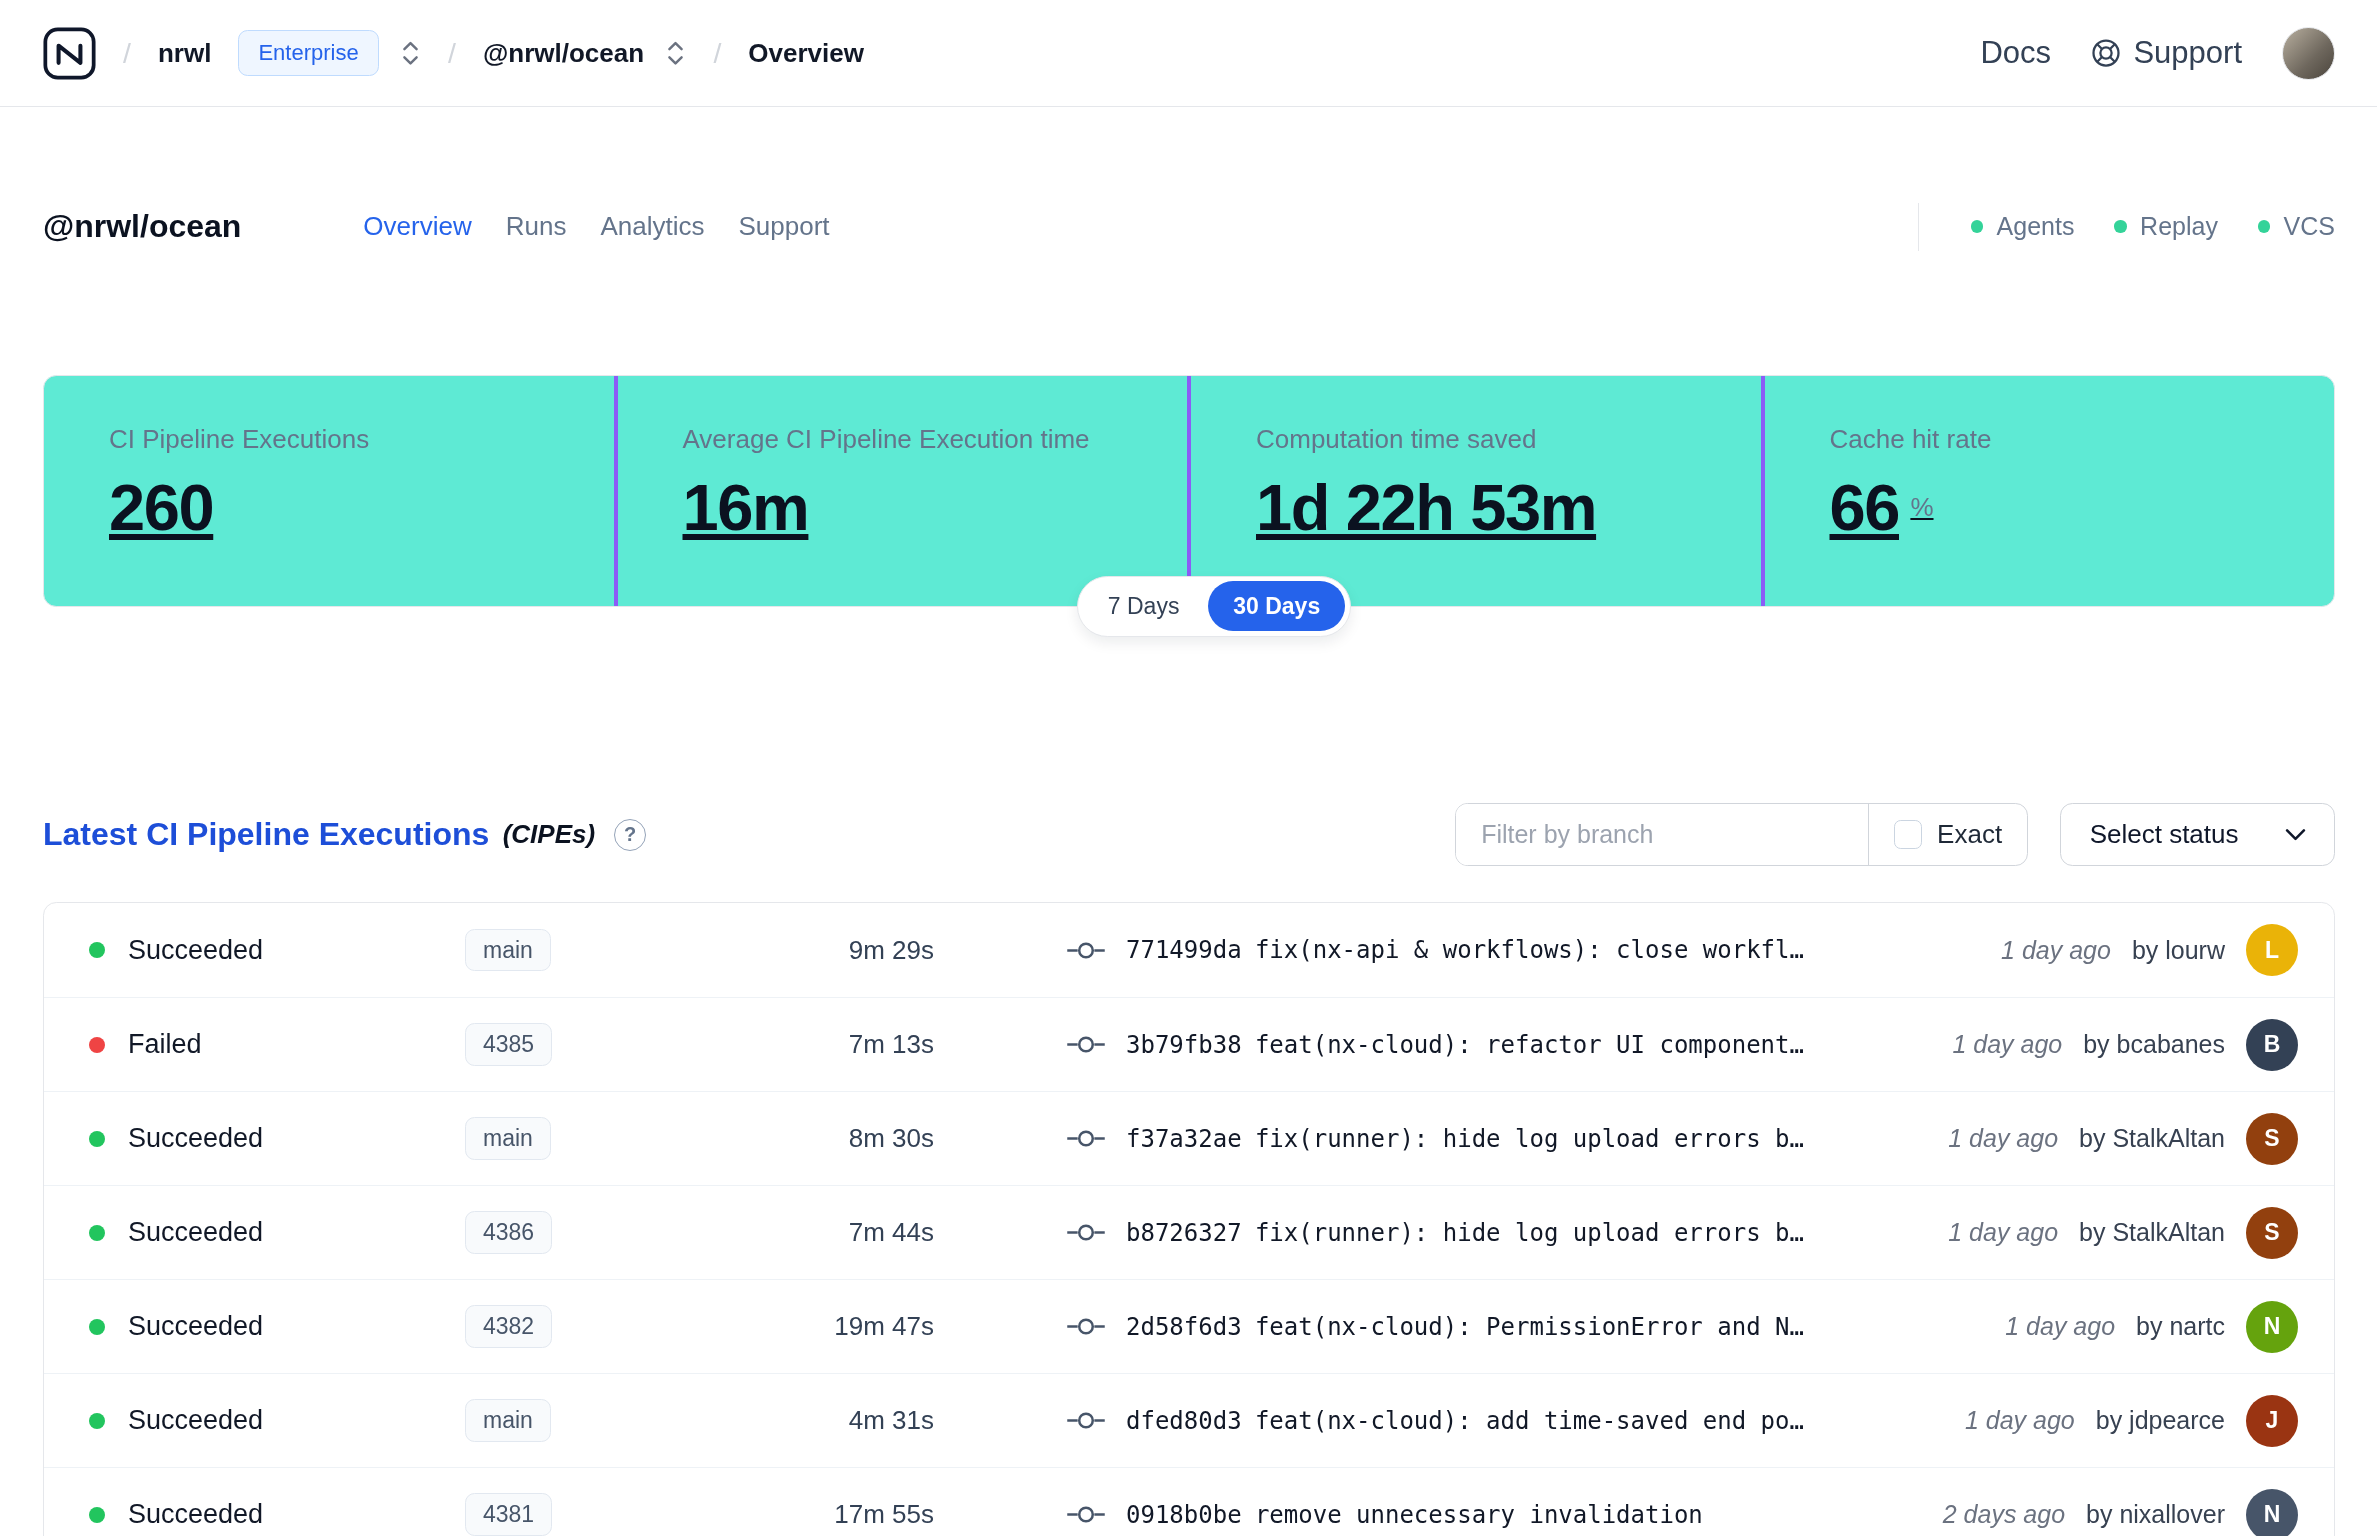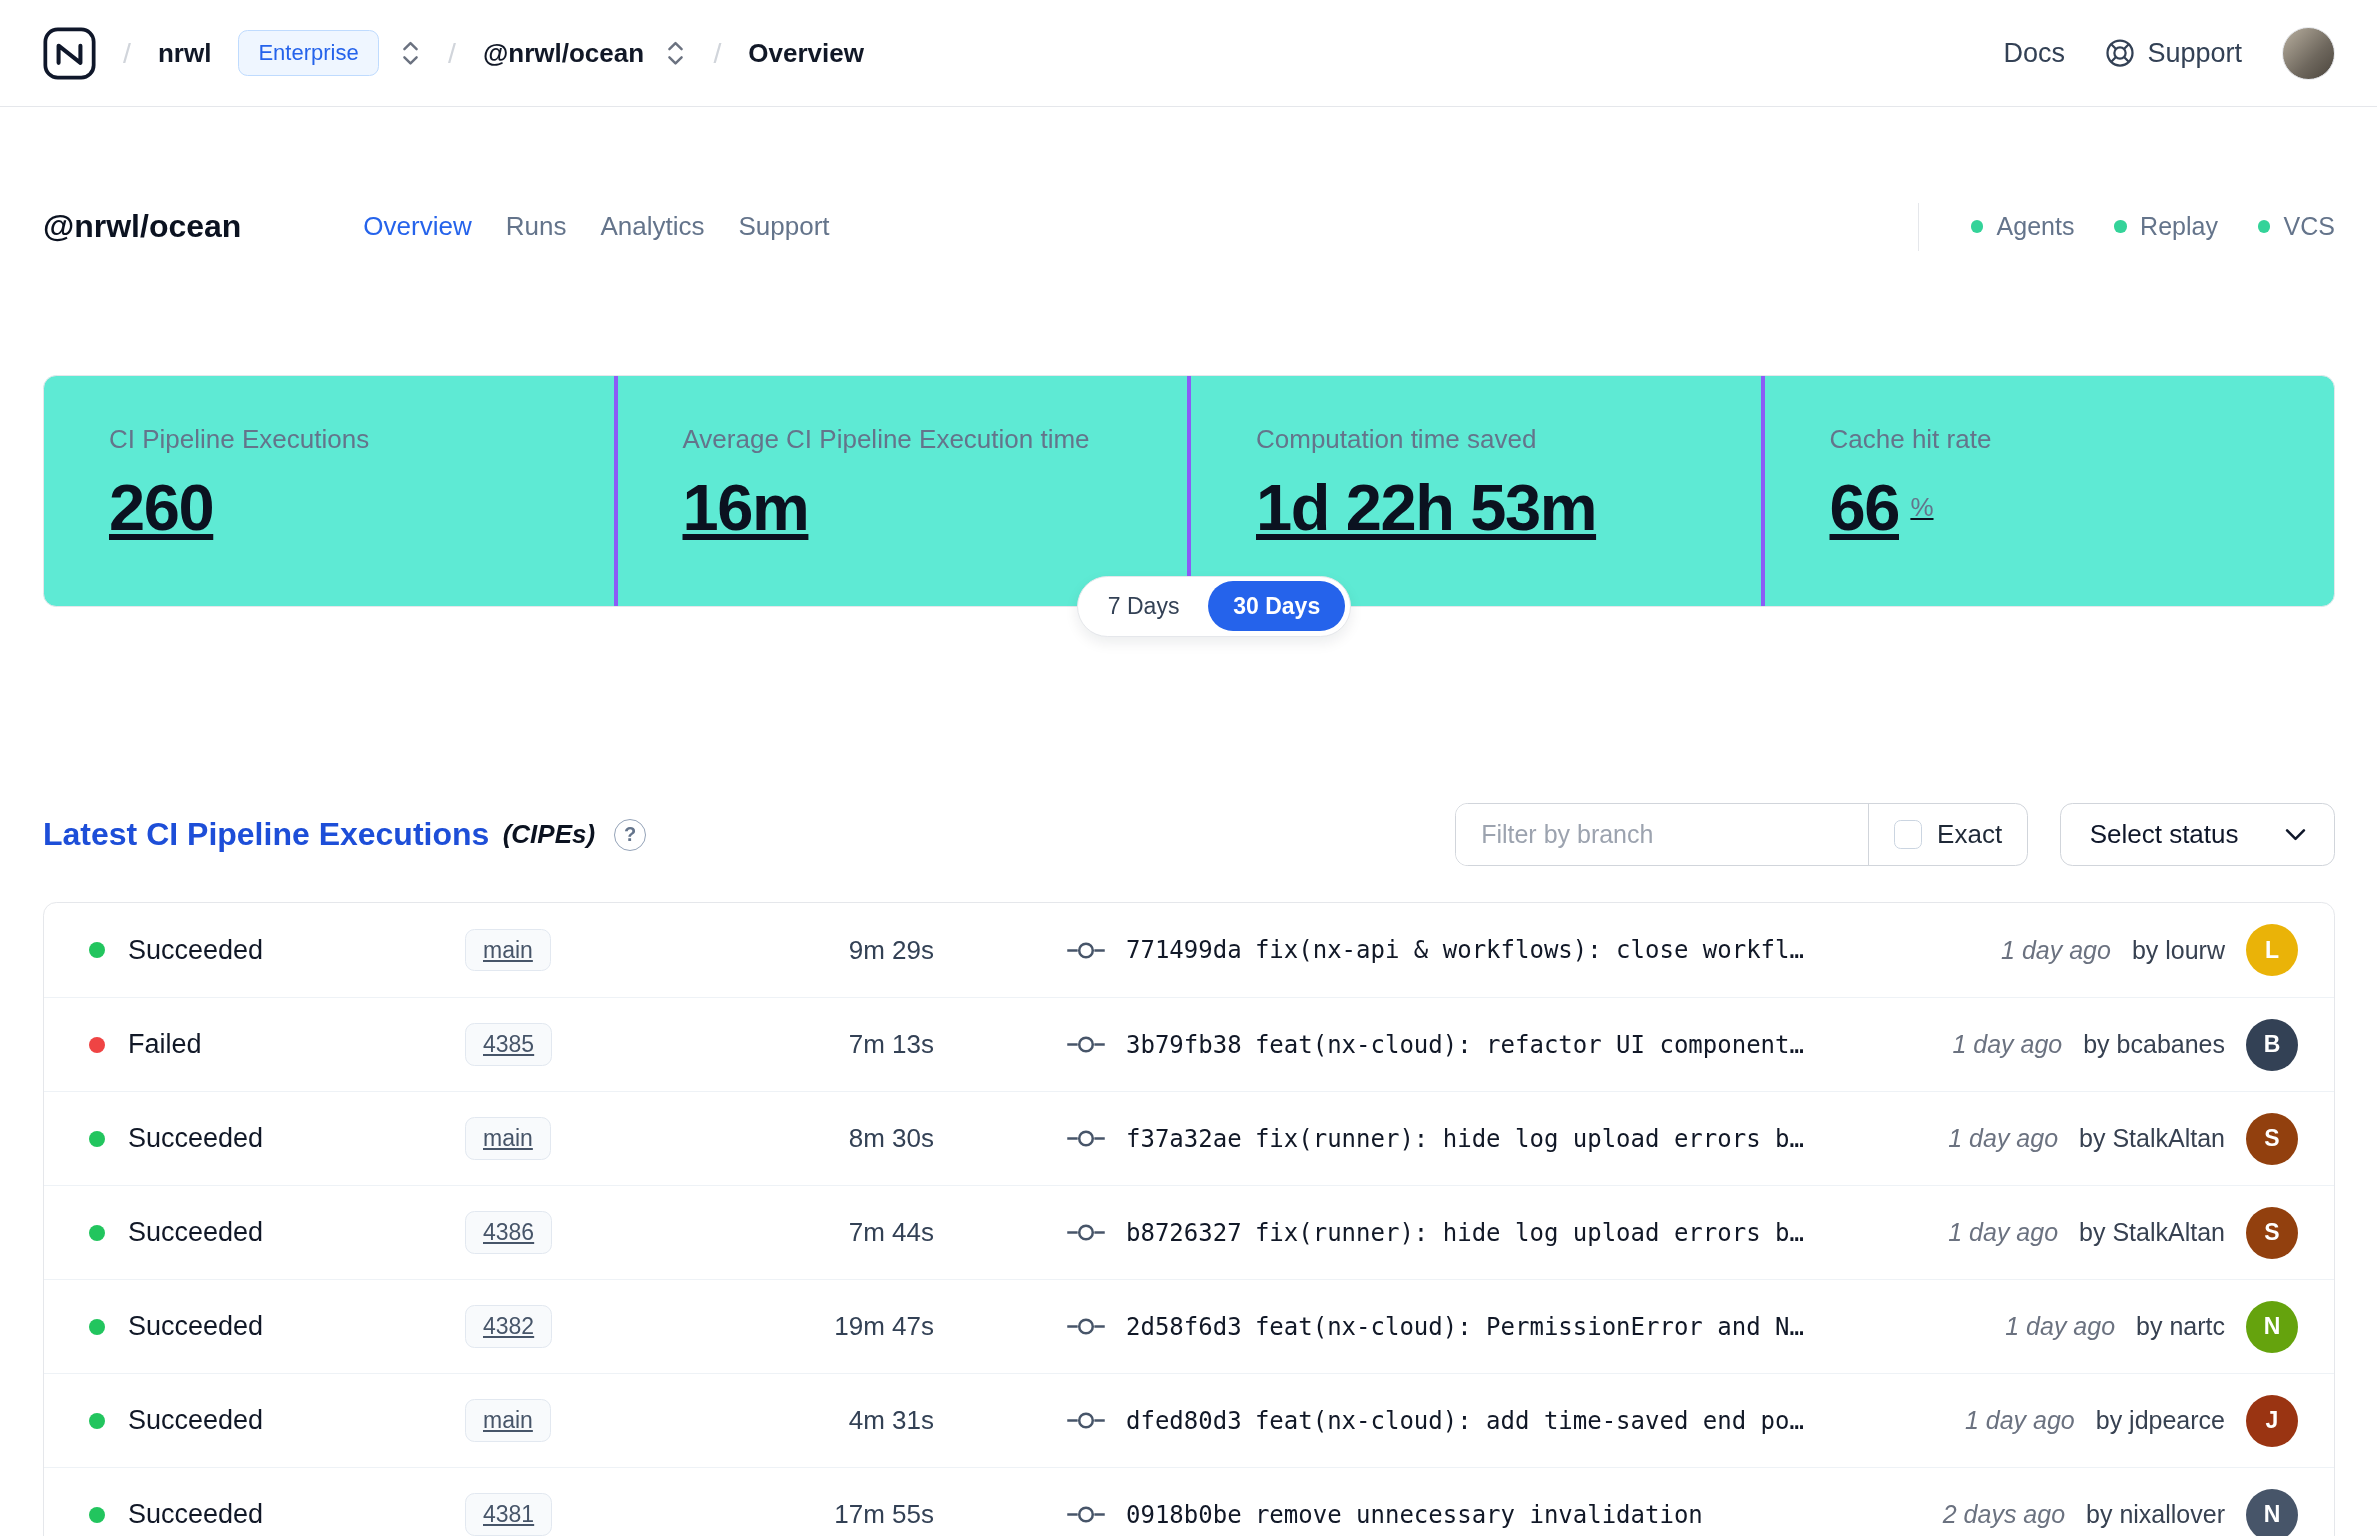--- a/index.html
+++ b/index.html
@@ -9,21 +9,21 @@
   
   .nav { height:107px; display:flex; align-items:center; justify-content:space-between;
     padding:0 43px; border-bottom:1px solid #e5e7eb; }
   .nav-left { display:flex; align-items:center; gap:27px; }
   .logo { width:53px; height:53px; display:flex; align-items:center; justify-content:center; }
   .bc-sep { color:#d1d5db; font-size:28.5px; font-weight:300; }
   .bc-item { font-size:26px; font-weight:600; color:#111827; }
   .badge-enterprise { background:#eff6ff; border:1px solid #bfdbfe; color:#2563eb;
     font-size:22px; padding:8.6px 19px; border-radius:9.5px; font-weight:500; }
   .selector { display:flex; align-items:center; margin-left:-5.7px; cursor:pointer; }
-  .nav-right { display:flex; align-items:center; gap:40px; font-size:27px; color:#334155; }
+  .nav-right { display:flex; align-items:center; gap:40px; font-size:31px; color:#334155; }
   .support { display:flex; align-items:center; gap:12.4px; }
   .avatar-nav { width:53px; height:53px; border-radius:50%;
     background:linear-gradient(135deg,#b9b0a0,#6e675d 60%,#4a443c); border:1px solid #e5e7eb; }
 
   
   .header-row { display:flex; align-items:center; padding:0 43px; margin-top:95px; height:49px; }
   .page-title { font-size:32px; font-weight:700; color:#0b1220; }
   .tabs { display:flex; gap:34px; margin-left:122px; font-size:26px; }
   .tab { color:#64748b; cursor:pointer; }
   .tab.active { color:#2563eb; font-weight:500; }
@@ -76,21 +76,21 @@
   .table { margin-top:36px; border:1px solid #e5e7eb; border-radius:13.3px; overflow:hidden; background:#fff; }
   .row { display:flex; align-items:center; height:94px; padding:0 36px 0 45px; cursor:pointer; }
   .row + .row { border-top:1px solid #eef2f6; }
   .col-status { display:flex; align-items:center; gap:23px; width:376px; flex:none; }
   .status-dot { width:16px; height:16px; border-radius:50%; flex:none; }
   .status-dot.success { background:#22c55e; }
   .status-dot.failed  { background:#ef4444; }
   .status-text { font-size:27px; color:#111827; font-weight:500; }
   .col-branch { width:241px; flex:none; }
   .branch-chip { display:inline-block; font-size:23px; color:#475569; background:#f8fafc;
-    border:1px solid #e2e8f0; border-radius:9.5px; padding:6.7px 17px;text-decoration:underline; }
+    border:1px solid #e2e8f0; border-radius:9.5px; padding:6.7px 17px; }
   .col-duration { width:228px; flex:none; text-align:right; font-size:26px; color:#334155; }
   .col-commit { display:flex; align-items:center; gap:21px; margin-left:133px; flex:1; min-width:0; }
   .commit-text { font-family:"DejaVu Sans Mono", monospace; font-size:24px; color:#111827;
     white-space:nowrap; overflow:hidden; text-overflow:ellipsis; }
   .commit-text .hash { margin-right:13.3px; }
   .col-meta { display:flex; align-items:center; gap:21px; margin-left:28.5px; flex:none; }
   .meta-time { font-style:italic; color:#6b7280; font-size:25px; white-space:nowrap; }
   .meta-author { color:#374151; font-size:25px; font-weight:500; white-space:nowrap; }
   .row-avatar { width:52px; height:52px; border-radius:50%; flex:none; display:flex;
     align-items:center; justify-content:center; color:#fff; font-size:23px; font-weight:700; }

